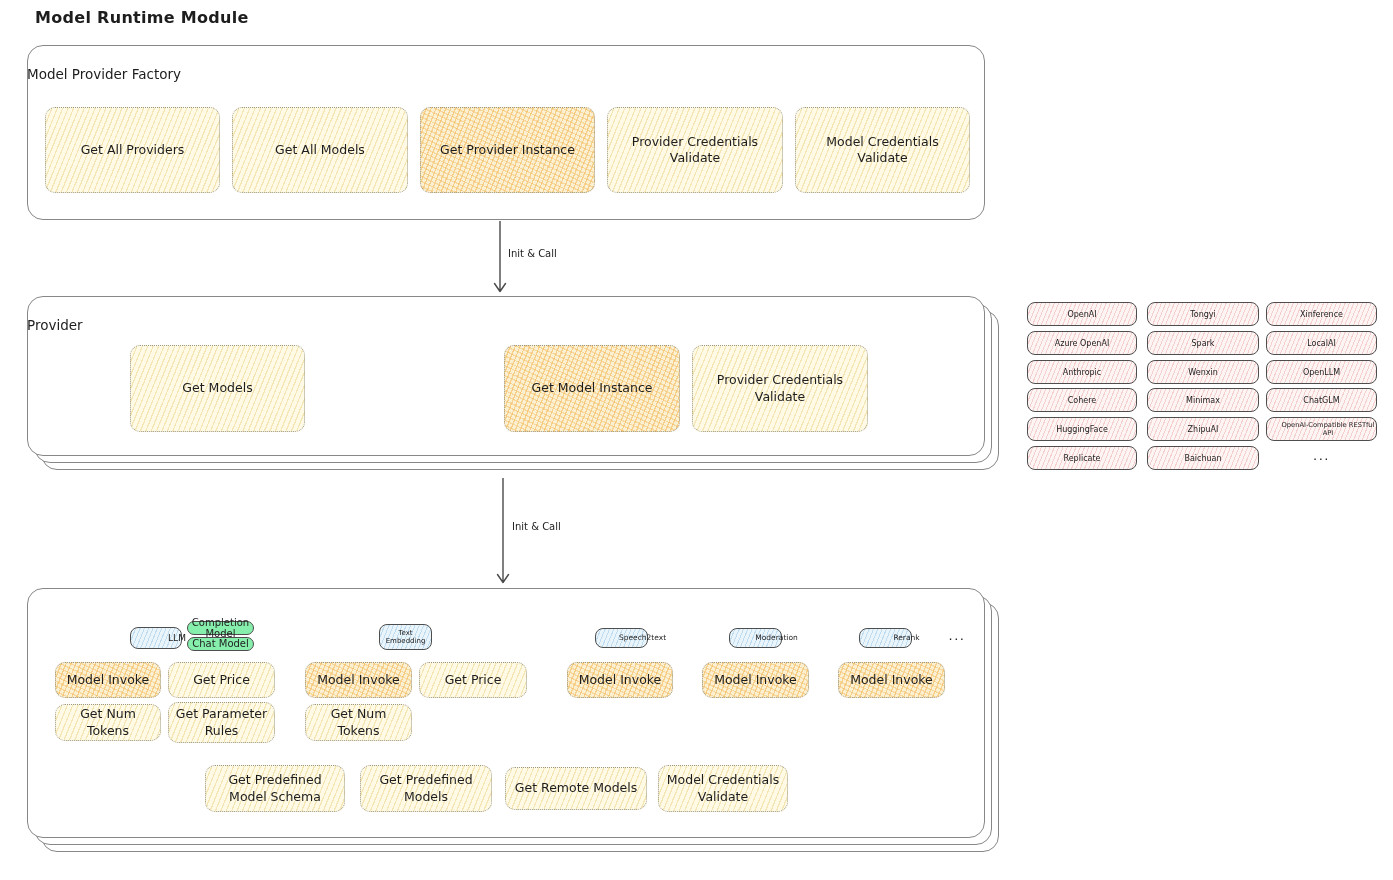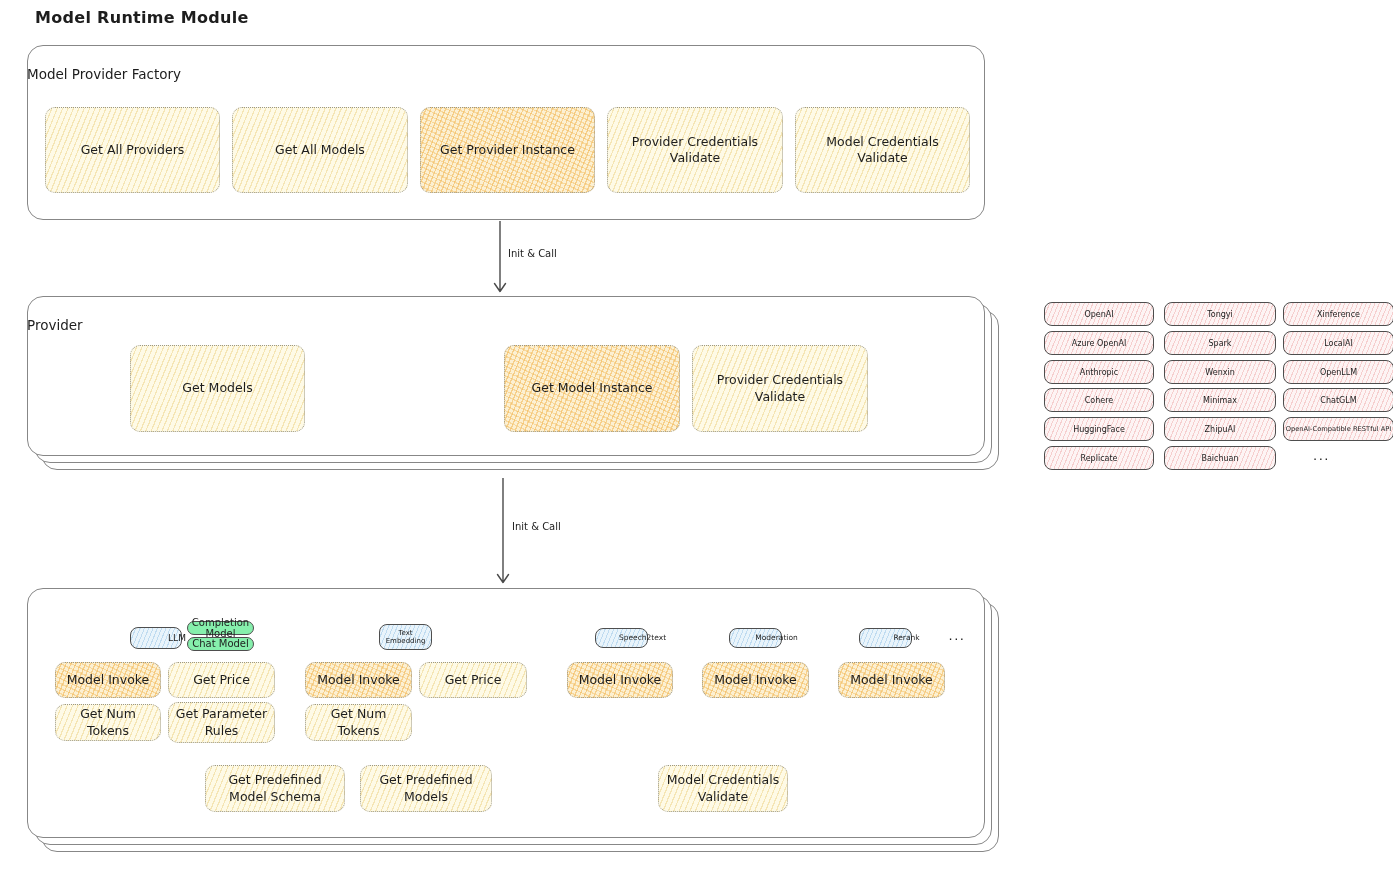--- a/index.html
+++ b/index.html
@@ -12,22 +12,22 @@
         border:1.5px dotted #9b9887;border-radius:10px;font-size:12.5px;line-height:1.3;
         box-sizing:border-box;padding:2px 6px;}
   .yellow{background-color:#fefae6;
           background-image:repeating-linear-gradient(112deg,rgba(235,205,120,.45) 0 1.2px,transparent 1.2px 5px);}
   .orange{background-color:#fcf0d2;
           background-image:repeating-linear-gradient(112deg,rgba(242,185,90,.60) 0 1.2px,transparent 1.2px 4.5px),
                            repeating-linear-gradient(25deg,rgba(242,185,90,.45) 0 1.2px,transparent 1.2px 4.5px);}
   .chip{position:absolute;display:flex;align-items:center;justify-content:center;text-align:center;
         border:1.4px solid #4e4e4e;border-radius:8px;font-size:8px;box-sizing:border-box;
         background-color:#fdf4f4;
-        background-image:repeating-linear-gradient(112deg,rgba(235,150,150,.40) 0 1px,transparent 1px 4px);margin-left:17px;}
-  .chip.small{font-size:6.7px;}
+        background-image:repeating-linear-gradient(112deg,rgba(235,150,150,.40) 0 1px,transparent 1px 4px);}
+  .chip.small{font-size:6.7px;padding-left:13px;}
   .pill{position:absolute;display:flex;align-items:center;justify-content:center;text-align:center;
         border:1.4px solid #4e4e4e;border-radius:8px;box-sizing:border-box;line-height:1.15;}
   .pill.blue{background-color:#e9f4fb;font-size:8px;
         background-image:repeating-linear-gradient(112deg,rgba(150,195,230,.50) 0 1px,transparent 1px 4px);padding-left:42px;}
   .pill.white{background:#86efac;font-size:10px;border-radius:7px;}
   .more{position:absolute;font-size:13px;letter-spacing:1.5px;text-align:center;}
   .arrow{position:absolute;}
   .alabel{position:absolute;background:#fff;padding:0 3px;font-size:10px;white-space:nowrap;margin-left:32px;}
 </style>
 </head>
@@ -102,15 +102,16 @@
   <div class="node orange" style="left:567px;top:662px;width:106px;height:36px">Model Invoke</div>
   <div class="node orange" style="left:702px;top:662px;width:107px;height:36px">Model Invoke</div>
   <div class="node orange" style="left:838px;top:662px;width:107px;height:36px">Model Invoke</div>
 
   <div class="node yellow" style="left:55px;top:704px;width:106px;height:37px">Get Num Tokens</div>
   <div class="node yellow" style="left:168px;top:702px;width:107px;height:41px">Get Parameter Rules</div>
   <div class="node yellow" style="left:305px;top:704px;width:107px;height:37px">Get Num Tokens</div>
 
   <div class="node yellow" style="left:205px;top:765px;width:140px;height:47px">Get Predefined Model Schema</div>
   <div class="node yellow" style="left:360px;top:765px;width:132px;height:47px">Get Predefined Models</div>
+  <div class="node yellow" style="left:505px;top:767px;width:142px;height:43px">Get Remote Models</div>
   <div class="node yellow" style="left:658px;top:765px;width:130px;height:47px">Model Credentials Validate</div>
 
 </div>
 
 </body></html>

